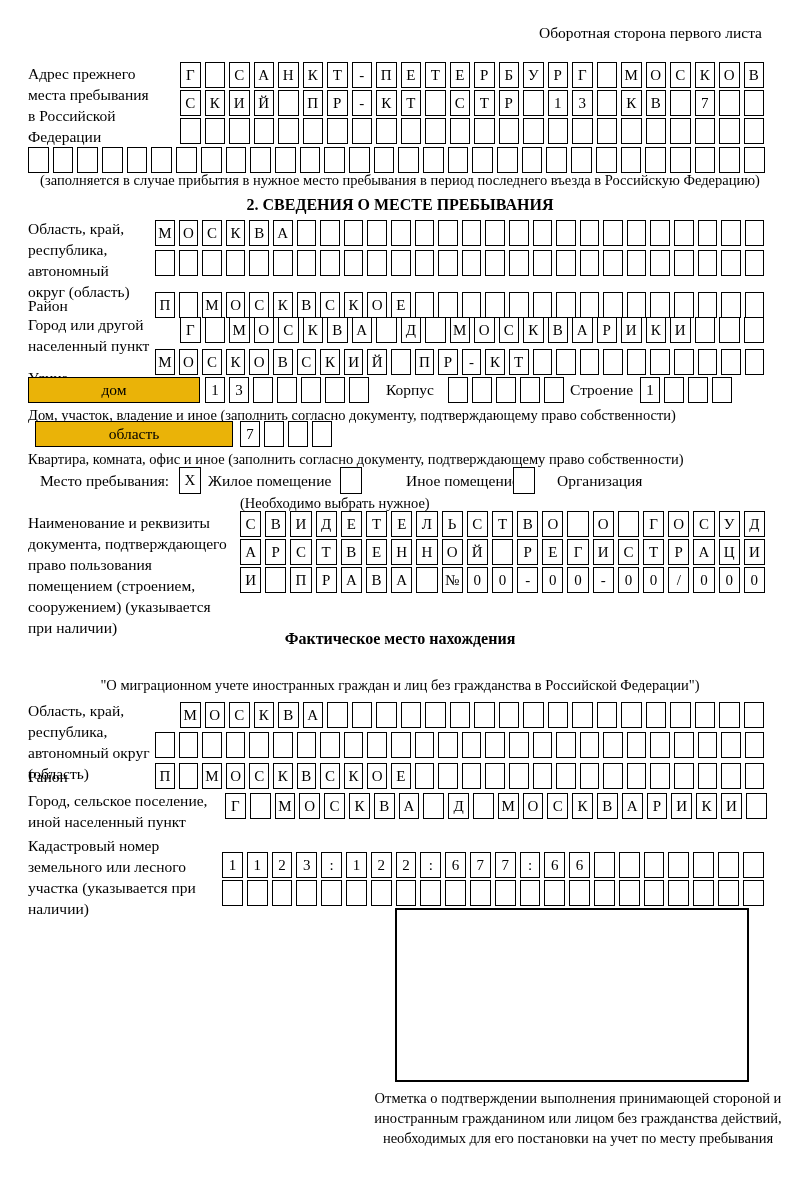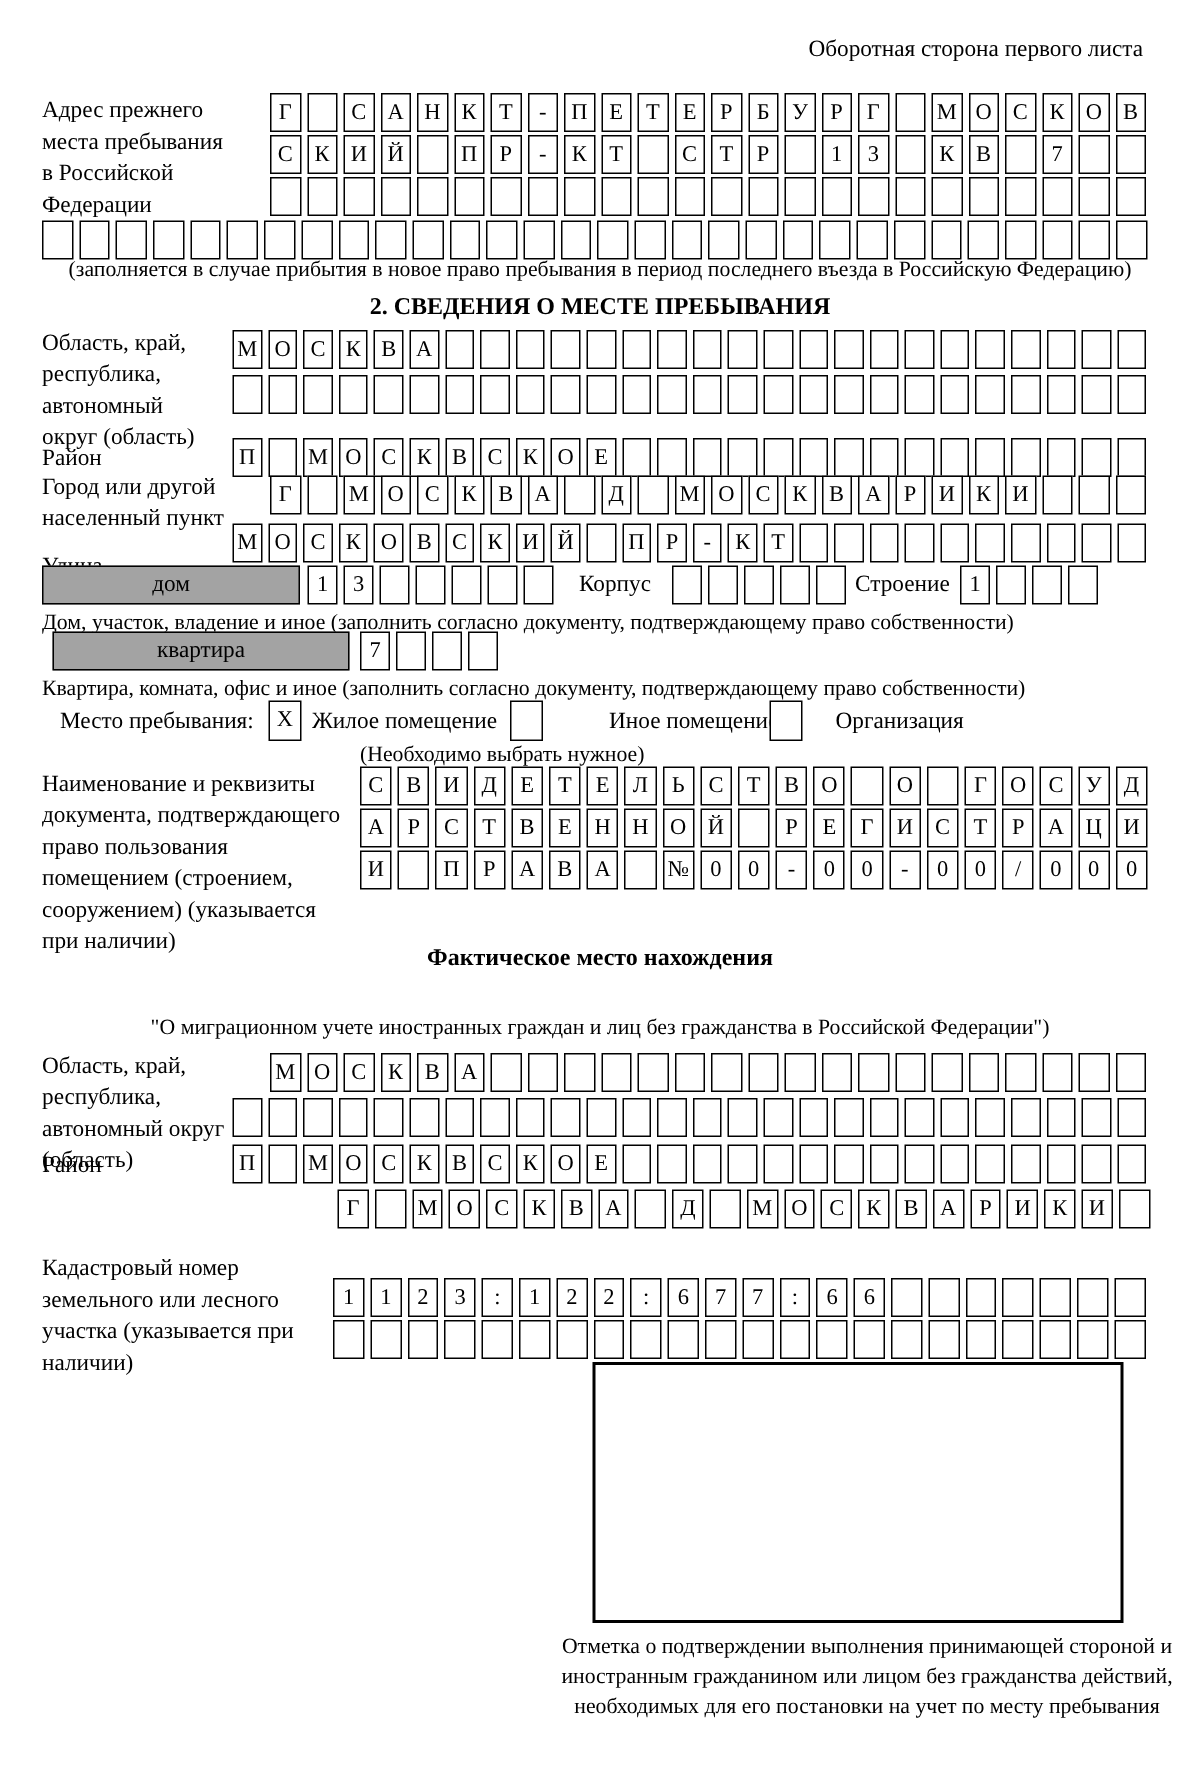--- a/index.html
+++ b/index.html
@@ -18,21 +18,21 @@
     display:flex;align-items:center;justify-content:center;
     font-size:15px;font-family:"Liberation Serif","DejaVu Serif",serif;
   }
   .c24 .cell{width:20.5px;}
   .c26 .cell{width:19.6px;}
   .c30 .cell{width:20.7px;}
   .c21 .cell{width:21.2px;}
   .c22 .cell{width:20.8px;}
   .cZ  .cell{width:20px;}
   .widebox{
-    box-sizing:border-box;border:1.5px solid #000;height:26px;background:#a3a3a3;
+    box-sizing:border-box;border:1.5px solid #000;height:26px;background:#eab308;
     display:flex;align-items:center;justify-content:center;font-size:15.5px;
   }
   .chk{
     box-sizing:border-box;width:22px;height:27px;border:1.5px solid #000;background:#fff;
     display:flex;align-items:center;justify-content:center;font-size:15px;
   }
   .bigbox{box-sizing:border-box;border:2px solid #000;background:#fff;}
   .ctr{left:0;right:0;}
 </style>
 </head>
@@ -146,21 +146,21 @@
       <span class="cell"></span>
       <span class="cell"></span>
       <span class="cell"></span>
       <span class="cell"></span>
       <span class="cell"></span>
       <span class="cell"></span>
       <span class="cell"></span>
       <span class="cell"></span>
       <span class="cell"></span>
     </div>
-  <div class="abs note ctr" style="top:170px;">(заполняется в случае прибытия в новое право пребывания в период последнего въезда в Российскую Федерацию)</div>
+  <div class="abs note ctr" style="top:170px;">(заполняется в случае прибытия в нужное место пребывания в период последнего въезда в Российскую Федерацию)</div>
 
   <div class="abs title ctr" style="top:196px;">2. СВЕДЕНИЯ О МЕСТЕ ПРЕБЫВАНИЯ</div>
 
   <div class="abs lbl" style="left:28px;top:218px;width:120px;">Область, край, республика, автономный округ (область)</div>
   <div class="abs cells c26" style="left:155px;top:220px;">
       <span class="cell">М</span>
       <span class="cell">О</span>
       <span class="cell">С</span>
       <span class="cell">К</span>
       <span class="cell">В</span>
@@ -323,21 +323,21 @@
     </div>
   <div class="abs lbl" style="left:570px;top:379px;">Строение</div>
   <div class="abs cells cZ" style="left:640px;top:377px;">
       <span class="cell">1</span>
       <span class="cell"></span>
       <span class="cell"></span>
       <span class="cell"></span>
     </div>
   <div class="abs caption" style="left:28px;top:405px;">Дом, участок, владение и иное (заполнить согласно документу, подтверждающему право собственности)</div>
 
-  <div class="abs widebox" style="left:35px;top:421px;width:198px;">квартира</div>
+  <div class="abs widebox" style="left:35px;top:421px;width:198px;">область</div>
   <div class="abs cells cZ" style="left:240px;top:421px;">
       <span class="cell">7</span>
       <span class="cell"></span>
       <span class="cell"></span>
       <span class="cell"></span>
     </div>
   <div class="abs caption" style="left:28px;top:449px;">Квартира, комната, офис и иное (заполнить согласно документу, подтверждающему право собственности)</div>
 
   <div class="abs lbl" style="left:40px;top:470px;">Место пребывания:</div>
   <div class="abs chk" style="left:179px;top:467px;">X</div>
@@ -501,20 +501,21 @@
       <span class="cell"></span>
       <span class="cell"></span>
       <span class="cell"></span>
       <span class="cell"></span>
       <span class="cell"></span>
       <span class="cell"></span>
       <span class="cell"></span>
       <span class="cell"></span>
     </div>
 
+  <div class="abs lbl" style="left:28px;top:790px;width:190px;">Город, сельское поселение, иной населенный пункт</div>
   <div class="abs cells c22" style="left:225px;top:793px;">
       <span class="cell">Г</span>
       <span class="cell"></span>
       <span class="cell">М</span>
       <span class="cell">О</span>
       <span class="cell">С</span>
       <span class="cell">К</span>
       <span class="cell">В</span>
       <span class="cell">А</span>
       <span class="cell"></span>

